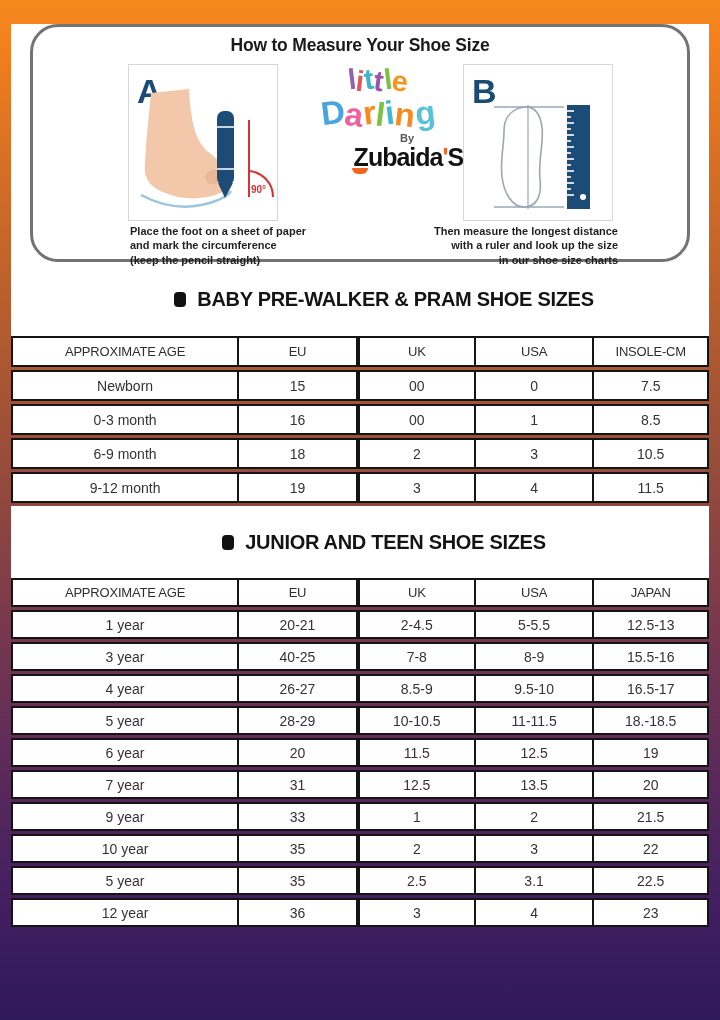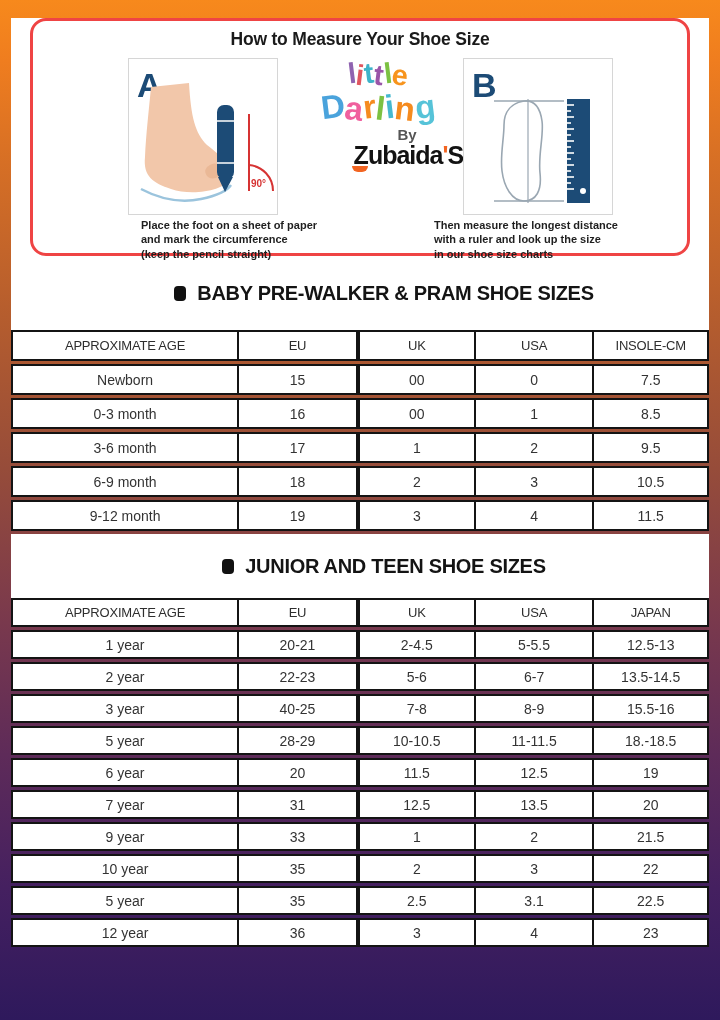--- a/index.html
+++ b/index.html
@@ -8,60 +8,60 @@
     width:720px;height:1020px;
     overflow:hidden;
     font-family:"Liberation Sans",sans-serif;
     background:linear-gradient(180deg,
       #f7891c 0%, #ef7d1f 6%, #d66f25 16%, #b75e2d 30%,
       #964c3a 46%, #7b3a4c 60%, #5e2b59 74%, #452060 87%, #2e195c 100%);
   }
   .content{position:absolute;left:11px;top:10px;width:698px;}
   .white-top{background:#fff;}
   .measure-frame{
-    position:relative;margin:8px 19px 0 19px;height:232px;
-    background:#fff;border:3px solid #ef4444;border-radius:16px;
+    position:relative;margin:14px 19px 0 19px;height:232px;
+    background:#fff;border:3px solid #737373;border-radius:28px;
   }
   .measure-title{
     position:absolute;top:8px;left:0;width:100%;text-align:center;
     font-size:17.5px;font-weight:bold;color:#1a1a1a;letter-spacing:-0.2px;
   }
   .illus-box{
     position:absolute;top:37px;width:148px;height:155px;
     border:1px solid #d6d6d6;background:#fff;
   }
   .box-a{left:95px;}
   .box-b{left:430px;}
   .logo{
     position:absolute;left:255px;top:38px;width:180px;text-align:center;line-height:1;
   }
   .logo-w1{font-size:29px;font-weight:bold;letter-spacing:0;}
   .logo-w2{font-size:33px;font-weight:bold;margin-top:2px;}
   .logo-letter{display:inline-block;transform:rotate(-7deg);}
   .logo-letter.rot{transform:rotate(7deg) translateY(2px);}
-  .logo-by{font-size:15px;font-weight:bold;color:#555;margin:4px 0 1px 58px;}
+  .logo-by{font-size:11px;font-weight:bold;color:#555;margin:4px 0 1px 58px;}
   .logo-brand{font-size:25px;font-weight:800;color:#121212;letter-spacing:-1px;text-align:right;}
   .brand-z{position:relative;display:inline-block;}
   .brand-z::after{
     content:"";position:absolute;left:-2px;bottom:-4px;width:16px;height:6px;
     background:#f26522;border-radius:0 0 10px 10px;
   }
   .brand-apos{color:#f26522;}
   .brand-reg{font-size:8px;vertical-align:super;font-weight:bold;}
   .caption{
     position:absolute;top:197px;font-size:11px;font-weight:bold;
     color:#1f1f1f;line-height:1.3;
   }
-  .caption-a{left:108px;text-align:left;}
-  .caption-b{right:69px;text-align:left;}
+  .caption-a{left:97px;text-align:left;}
+  .caption-b{right:69px;text-align:right;}
   .section-band{
     background:#fff;display:flex;align-items:center;justify-content:center;padding-left:48px;
   }
   .band-baby{height:74px;}
-  .band-junior{height:64px;}
+  .band-junior{height:72px;}
   .section-title{
     font-size:20px;font-weight:bold;color:#141414;letter-spacing:-0.3px;
     display:flex;align-items:center;
   }
   .bullet{
     display:inline-block;width:12px;height:15px;background:#111;
     border-radius:4px;margin-right:11px;
   }
   table{
     width:100%;border-collapse:separate;border-spacing:0 3px;margin-top:-3px;
@@ -194,27 +194,20 @@
             <td>7.5</td>
           </tr>
           <tr>
             <td>0-3 month</td>
             <td>16</td>
             <td class="thick-left">00</td>
             <td>1</td>
             <td>8.5</td>
           </tr>
           <tr>
-            <td>3-6 month</td>
-            <td>17</td>
-            <td class="thick-left">1</td>
-            <td>2</td>
-            <td>9.5</td>
-          </tr>
-          <tr>
             <td>6-9 month</td>
             <td>18</td>
             <td class="thick-left">2</td>
             <td>3</td>
             <td>10.5</td>
           </tr>
           <tr>
             <td>9-12 month</td>
             <td>19</td>
             <td class="thick-left">3</td>
@@ -250,34 +243,34 @@
         </thead>
         <tbody>
           <tr>
             <td>1 year</td>
             <td>20-21</td>
             <td class="thick-left">2-4.5</td>
             <td>5-5.5</td>
             <td>12.5-13</td>
           </tr>
           <tr>
-            <td>2 year</td>
-            <td>22-23</td>
-            <td class="thick-left">5-6</td>
-            <td>6-7</td>
-            <td>13.5-14.5</td>
-          </tr>
-          <tr>
             <td>3 year</td>
             <td>40-25</td>
             <td class="thick-left">7-8</td>
             <td>8-9</td>
             <td>15.5-16</td>
           </tr>
           <tr>
+            <td>4 year</td>
+            <td>26-27</td>
+            <td class="thick-left">8.5-9</td>
+            <td>9.5-10</td>
+            <td>16.5-17</td>
+          </tr>
+          <tr>
             <td>5 year</td>
             <td>28-29</td>
             <td class="thick-left">10-10.5</td>
             <td>11-11.5</td>
             <td>18.-18.5</td>
           </tr>
           <tr>
             <td>6 year</td>
             <td>20</td>
             <td class="thick-left">11.5</td>

